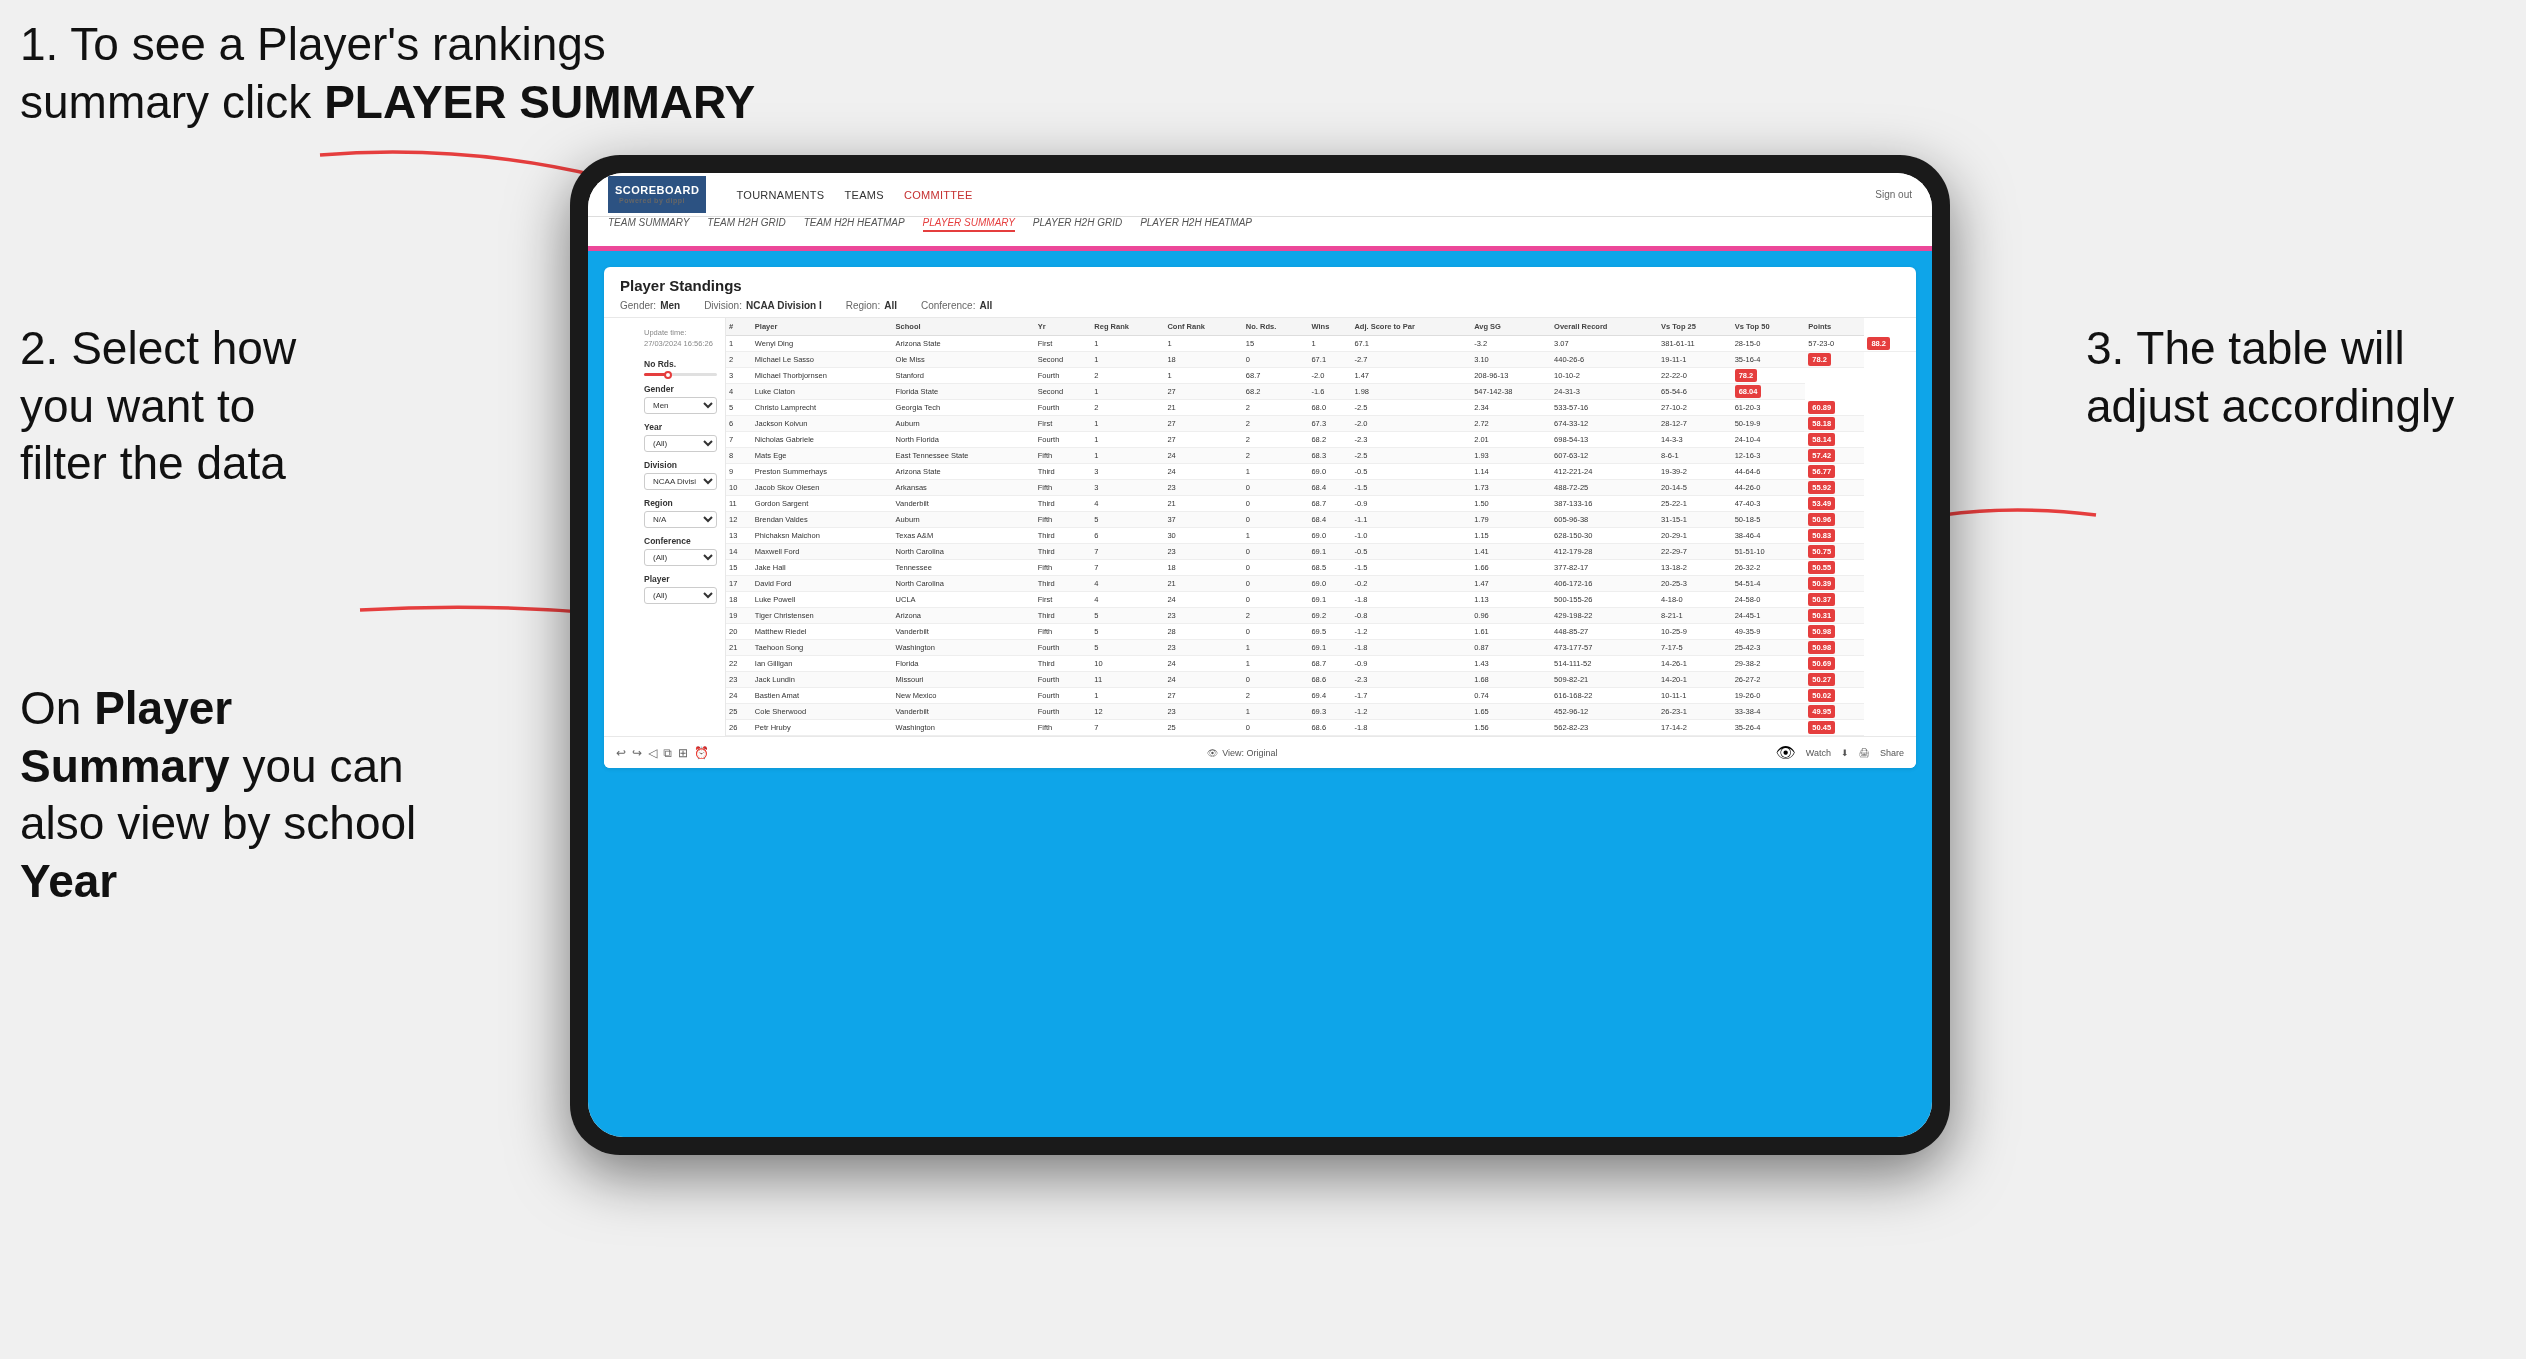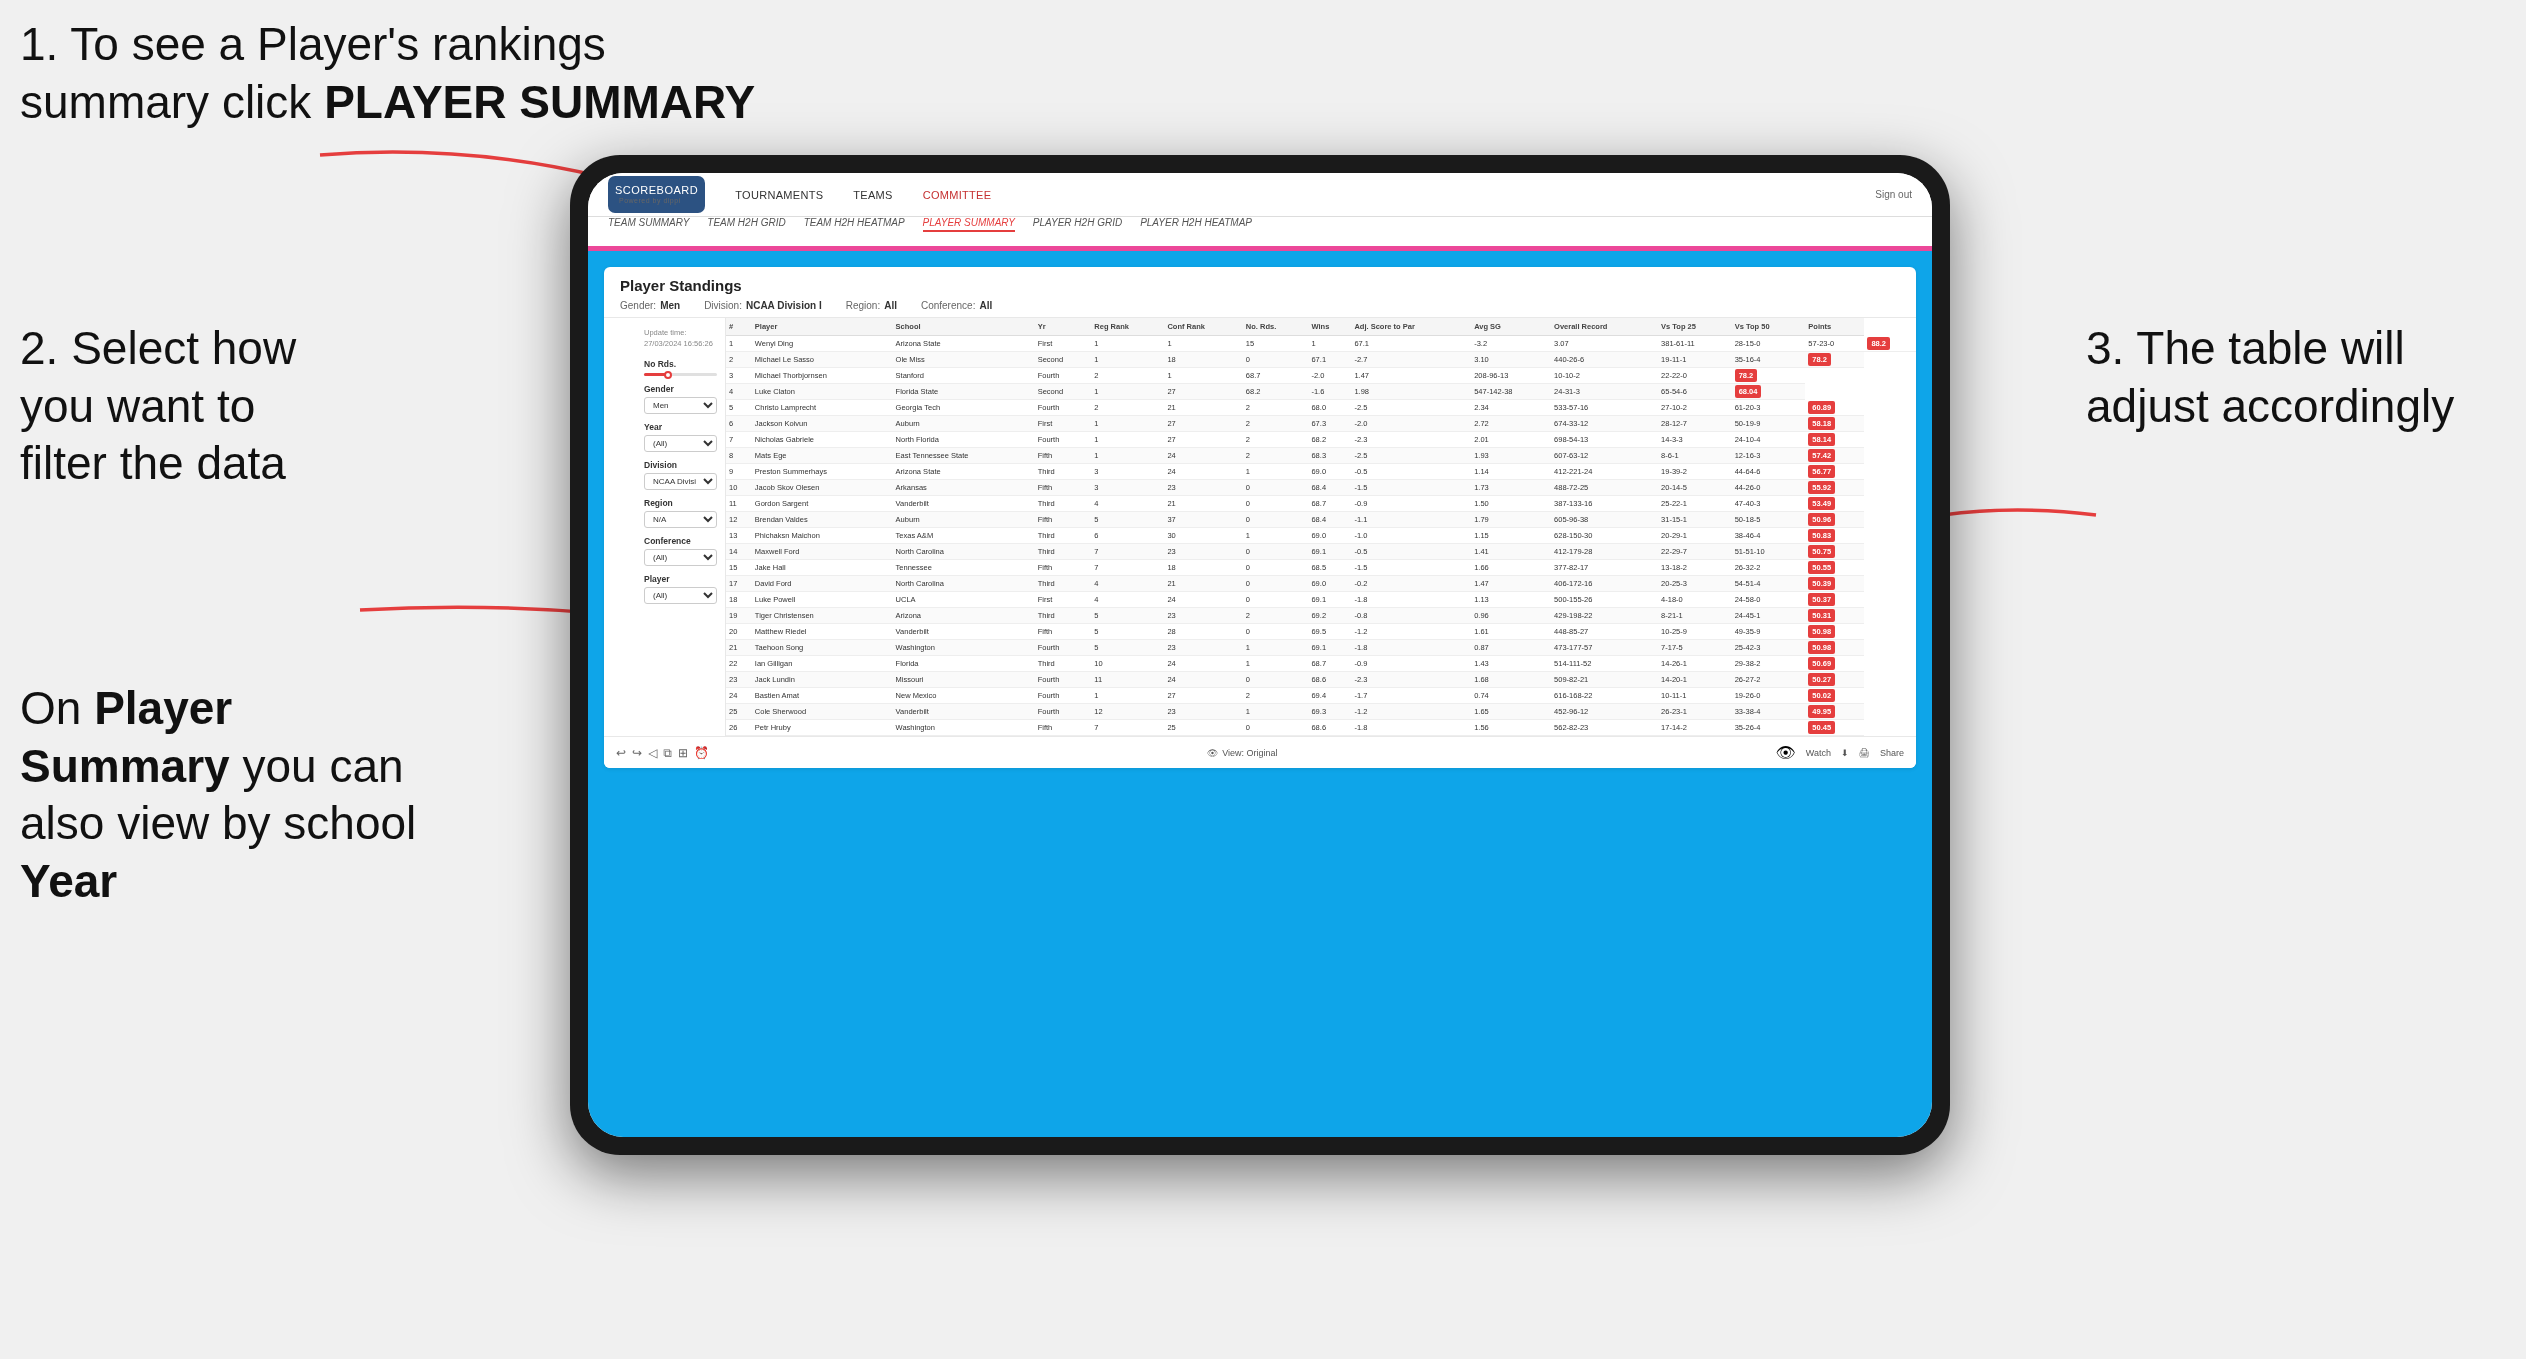--- a/index.html
+++ b/index.html
@@ -92,35 +92,35 @@
       flex-shrink: 0;
     }
     .logo {
       display: flex;
       align-items: center;
       margin-right: 30px;
     }
     .logo-box {
       background: #2c5282;
       color: white;
-      font-weight: 400;
+      font-weight: 700;
       font-size: 11px;
       padding: 8px 7px;
-      border-radius: 7px;
+      border-radius: 0;
       letter-spacing: 0.5px;
       line-height: 1.2;
     }
     .logo-sub {
       font-size: 7px;
       color: #666;
       margin-left: 4px;
     }
     .nav-links {
       display: flex;
-      gap: 30px;
+      gap: 20px;
       flex: 1;
       align-items: center;
     }
     .nav-link {
       font-size: 11px;
       color: #333;
       text-decoration: none;
       font-weight: 500;
       letter-spacing: 0.3px;
     }

